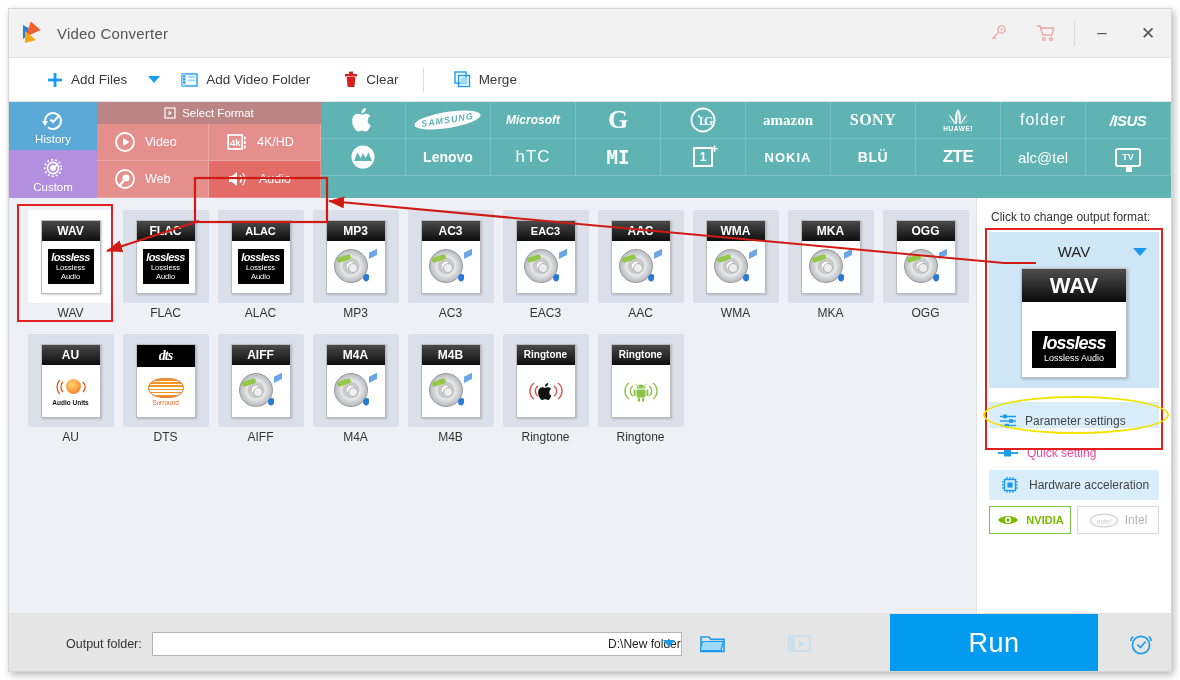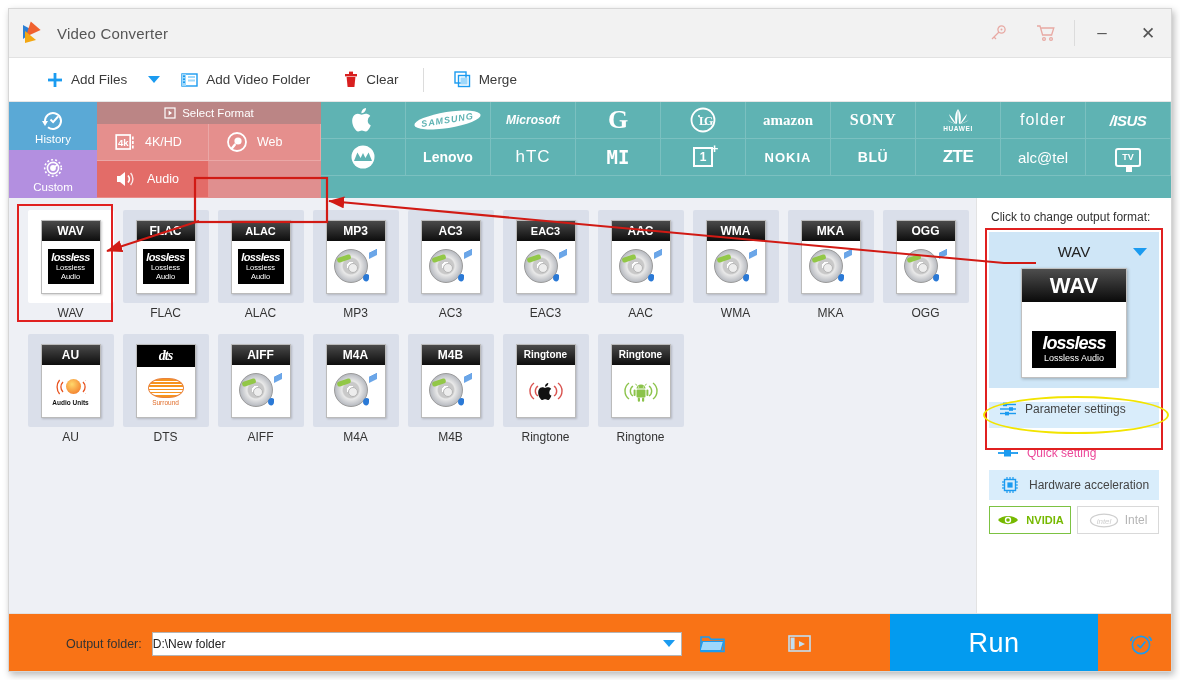--- a/index.html
+++ b/index.html
@@ -162,21 +162,21 @@
      border-left:7px solid transparent;border-right:7px solid transparent;border-top:8px solid #1b9bf0;}
   .bigcard { width:106px; height:110px; margin:6px auto 0; background:#fff; border:1px solid #c0c0c0;
      box-shadow:1px 1px 3px rgba(0,0,0,.25); display:flex; flex-direction:column; overflow:hidden;}
   .bigcard .hdr { height:33px; background:linear-gradient(#4e4e4e,#0a0a0a); color:#fff;
      font-size:22px; font-weight:bold; display:flex;align-items:center;justify-content:center;}
   .bigcard .body { flex:1; display:flex; align-items:flex-end; justify-content:center; padding-bottom:9px;}
   .bigloss { width:84px; background:#000; color:#fff; text-align:center; padding:3px 0 4px;}
   .bigloss .ll { font-size:18px; font-weight:bold; font-style:italic; letter-spacing:-1px; line-height:18px;}
   .bigloss .la { font-size:9px; line-height:12px;}
 
-  .paramrow { margin-top:14px; background:#d9edfb; height:26px; display:flex; align-items:flex-start;
+  .paramrow { margin-top:14px; background:#d9edfb; height:26px; display:flex; align-items:flex-end;
      gap:8px; padding-left:10px; position:relative;}
   .paramrow .t { font-size:12px; color:#444; }
   .ellipse { position:absolute; left:-6px; top:-6px; width:186px; height:38px;
      border:2px solid #f2e400; border-radius:50%; pointer-events:none;}
   .quickrow { margin-top:18px; display:flex; align-items:center; gap:8px; padding-left:8px;}
   .quickrow .t { font-size:12px; color:#ec4899;}
   .sliderbox { margin-top:20px; padding-left:6px; position:relative; height:48px;}
   .strack { position:absolute; left:18px; top:12px; width:148px; height:3px;
      background:linear-gradient(to right,#46c45a,#a8d84a,#e9e06a,#ef9a3d,#e03a2a); }
   .sknob { position:absolute; left:8px; top:6px; width:15px; height:15px; border-radius:50%;
@@ -188,25 +188,25 @@
   .hwrow .t { font-size:12px; color:#444;}
   .gpurow { margin-top:6px; display:flex; gap:6px;}
   .gpu { height:28px; flex:1; border:1px solid #d9d9d9; display:flex; align-items:center;
      justify-content:center; gap:6px; }
   .gpu.nv { border-color:#7cc242; }
   .gpu .g-t { font-size:11px; font-weight:bold; }
   .gpu.nv .g-t { color:#76b900; }
   .gpu.intel .g-t { color:#b5b5b5; font-weight:normal; font-size:12px;}
 
   
-  .bottom { height:60px; background:#f97316; border-top:1px solid #e2e2e2; display:flex;
+  .bottom { height:60px; background:#e5e5e5; border-top:1px solid #e2e2e2; display:flex;
      align-items:center; position:relative;}
   .of-lbl { margin-left:57px; font-size:12.5px; color:#333;}
   .of-input { margin-left:10px; width:530px; height:24px; background:#fff; border:1px solid #b5b5b5;
-     display:flex; align-items:center; font-size:12px; color:#222; position:relative;}
+     display:flex; align-items:center; font-size:12px; color:#222; position:relative;justify-content:flex-end;}
   .of-caret { position:absolute; right:0; top:0; width:24px; height:22px; display:flex;
      align-items:center; justify-content:center; }
   .of-caret i { width:0;height:0;border-left:6px solid transparent;border-right:6px solid transparent;
      border-top:7px solid #1b9bf0;}
   .bb-icon { margin-left:18px; display:flex; align-items:center; justify-content:center; }
   .runbtn { position:absolute; left:881px; top:0; width:208px; height:59px; background:#039bef;
      color:#fff; font-size:27px; display:flex; align-items:center; justify-content:center; letter-spacing:.5px;}
   .alarm { position:absolute; right:16px; top:16px; }
 </style>
 </head>
@@ -317,20 +317,27 @@
 
     <div class="fmtcol">
       <div class="fmt-head">
         <svg width="12" height="12" viewBox="0 0 12 12">
           <rect x="1" y="1" width="10" height="10" fill="none" stroke="#fff" stroke-width="1.2"></rect>
           <path d="M4.6 3.6 L8 6 L4.6 8.4 z" fill="#fff"></path>
           </svg>
         <span>Select Format</span>
       </div>
       <div class="fmt-grid">
+        <div class="fmt-item">
+          <svg width="20" height="20" viewBox="0 0 20 20">
+            <circle cx="10" cy="10" r="9" fill="none" stroke="#fff" stroke-width="1.8"></circle>
+            <path d="M8 6 L14.5 10 L8 14 z" fill="#fff"></path>
+            </svg>
+          <span>Video</span>
+        </div>
         <div class="fmt-item">
           <svg width="20" height="20" viewBox="0 0 20 20">
             <rect x="1.2" y="3" width="14" height="14" fill="none" stroke="#fff" stroke-width="1.7"></rect>
             <text x="8.2" y="14" font-size="9.5" font-weight="bold" fill="#fff" text-anchor="middle" font-family="Liberation Sans, sans-serif">4k</text>
             <rect x="17" y="4.5" width="1.7" height="3" fill="#fff"></rect>
             <rect x="17" y="9" width="1.7" height="3" fill="#fff"></rect>
             <rect x="17" y="13.5" width="1.7" height="3" fill="#fff"></rect>
             </svg>
           <span>4K/HD</span>
         </div>

